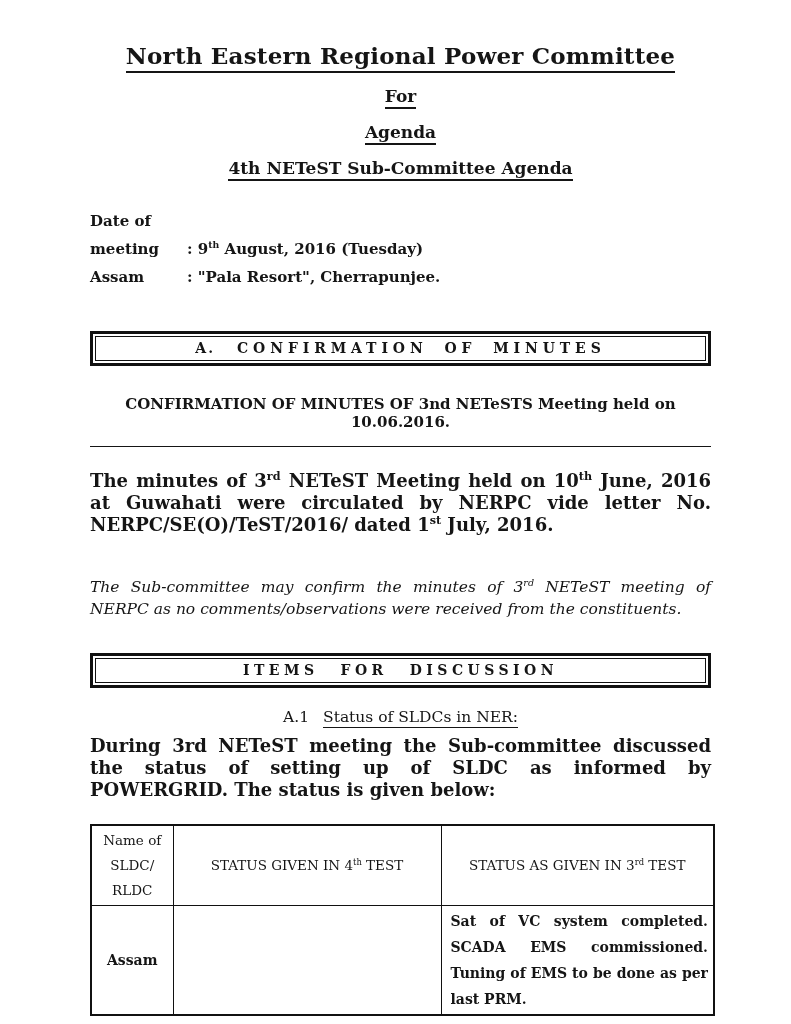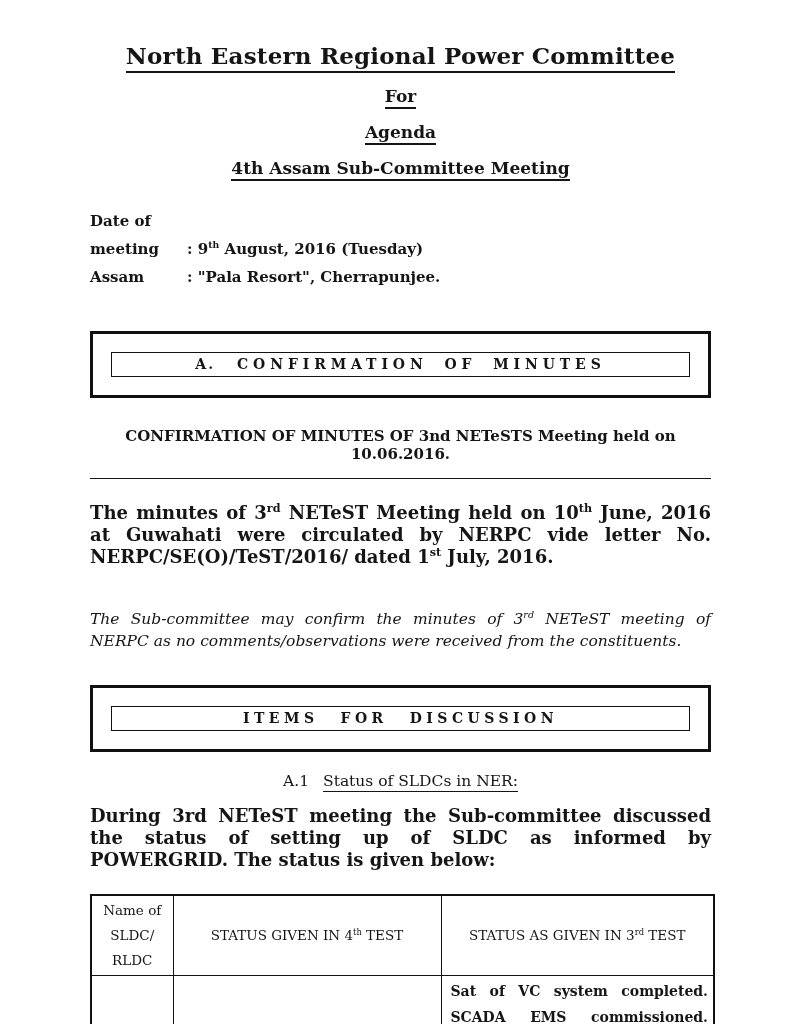--- a/index.html
+++ b/index.html
@@ -28,21 +28,21 @@
     border-bottom: 2px solid #151515;
     padding-bottom: 1px;
   }
 
   .meeting-info { margin-top: 26px; font-size: 15px; font-weight: bold; }
   .info-row { line-height: 28px; }
   .info-label { display: inline-block; width: 97px; }
 
   .box-outer {
     border: 3px solid #111;
-    padding: 18px;
+    padding: 2px;
     margin-top: 40px;
   }
   .box-inner {
     border: 1px solid #111;
     text-align: center;
     padding: 3px 0 4px 0;
     font-size: 14px; font-weight: bold;
   }
   .box-prefix { margin-right: 22px; letter-spacing: 2px; }
   .box-spaced { letter-spacing: 0.35em; word-spacing: 0.5em; }
@@ -69,21 +69,21 @@
     text-align: justify;
   }
   sup { font-size: 0.62em; vertical-align: super; line-height: 0; }
 
   .items-box { margin-top: 33px; }
   .items-spaced { letter-spacing: 0.32em; word-spacing: 0.9em; }
 
   .a1-heading { margin-top: 20px; font-size: 15.5px; font-weight: normal; text-align: center; }
   .a1-num { margin-right: 14px; }
   .a1-text { border-bottom: 1.5px solid #151515; padding-bottom: 1px; }
-  .a1-para { margin-top: 15px; }
+  .a1-para { margin-top: 9px; }
 
   .status-table {
     margin-top: 23px;
     border-collapse: collapse;
     border: 2px solid #111;
     table-layout: fixed;
     width: 623px;
   }
   .status-table col.c1 { width: 82px; }
   .status-table col.c2 { width: 268px; }
@@ -116,21 +116,21 @@
   <div class="center">
     <span class="title">North Eastern Regional Power Committee</span>
   </div>
   <div class="center subline">
     <span class="subtitle">For</span>
   </div>
   <div class="center subline">
     <span class="subtitle">Agenda</span>
   </div>
   <div class="center subline">
-    <span class="subtitle">4th Assam Sub-Committee Meeting</span>
+    <span class="subtitle">4th NETeST Sub-Committee Agenda</span>
   </div>
 
   <div class="meeting-info">
     <div class="info-row">
       <span class="info-label">Date of meeting</span><span class="info-value"><span>: 9</span><sup>th</sup><span> August, 2016 (Tuesday)</span></span>
     </div>
     <div class="info-row">
       <span class="info-label">Assam</span><span class="info-value">: "Pala Resort", Cherrapunjee.</span>
     </div>
   </div>

